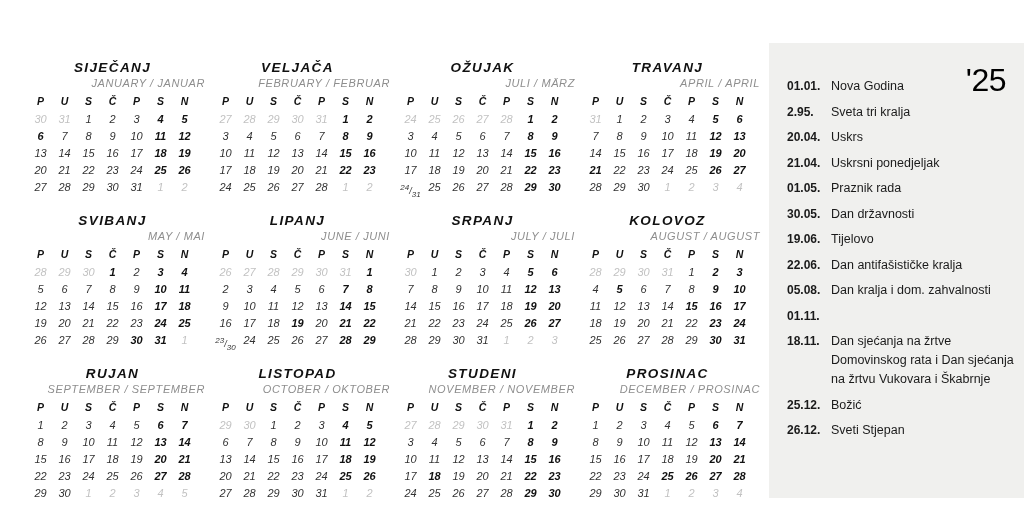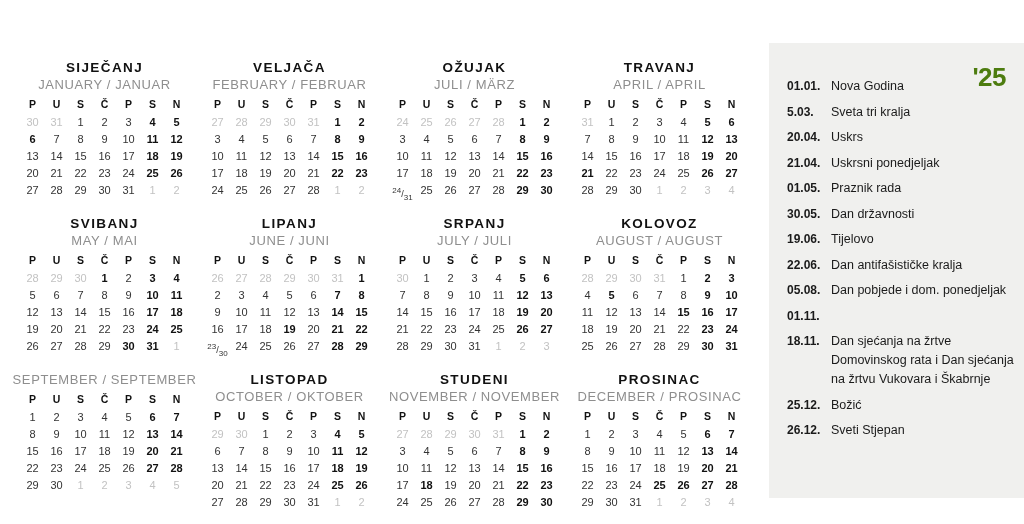--- a/index.html
+++ b/index.html
@@ -18,44 +18,46 @@
   .page {
     width: 1024px;
     height: 524px;
     position: relative;
     display: flex;
     box-sizing: border-box;
     padding: 60px 0 0 0;
   }
   .calendar-area {
     width: 760px;
-    padding-left: 12px;
+    padding-left: 20px;
     box-sizing: border-box;
+    font-style: italic;
   }
   .month-row {
     display: flex;
   }
   .month {
     width: 185px;
     box-sizing: border-box;
     text-align: center;
     margin-bottom: 10px;
   }
   .month-name {
     font-size: 13.5px;
     font-weight: bold;
     letter-spacing: 1.4px;
     color: #111;
     margin-bottom: 2px;
   }
   .month-sub {
-    font-size: 13px;
+    font-size: 11px;
     letter-spacing: 0.6px;
     color: #8e8e8e;
     margin-bottom: 4px;
+    text-align: right;
   }
   .weekdays, .week {
     display: flex;
     justify-content: center;
   }
   .weekdays span, .week span {
     display: inline-block;
     width: 24px;
     text-align: center;
     font-size: 11px;
@@ -101,23 +103,23 @@
     width: 255px;
     height: 455px;
     background: #f0f0ee;
     box-sizing: border-box;
     padding: 22px 8px 10px 18px;
   }
   .year-label {
     position: absolute;
     top: 62px;
     right: 18px;
-    font-size: 26px;
-    font-weight: bold;
-    color: #4d7c0f;
+    font-size: 32px;
+    font-weight: normal;
+    color: #000000;
     letter-spacing: -0.5px;
   }
   .holiday-list {
     margin-top: 12px;
   }
   .holiday {
     display: flex;
     font-size: 12.5px;
     line-height: 19px;
     margin-bottom: 6.5px;
@@ -620,20 +622,21 @@
               <span class="cur">29</span>
               <span class="cur sat">30</span>
               <span class="cur sun">31</span>
             </div>
           </div>
       </div>
     </div>
 
     <div class="month-row">
       <div class="month">
+        <div class="month-name">RUJAN</div>
         <div class="month-sub">SEPTEMBER / SEPTEMBER</div>
         <div class="weekdays">
           <span>P</span>
           <span>U</span>
           <span>S</span>
           <span>Č</span>
           <span>P</span>
           <span>S</span>
           <span>N</span>
         </div>
@@ -868,21 +871,21 @@
     </div>
   </div>
 
   <div class="side">
     <div class="holiday-list">
         <div class="holiday">
           <div class="date">01.01.</div>
           <div class="name">Nova Godina</div>
         </div>
         <div class="holiday">
-          <div class="date">5.03.</div>
+          <div class="date">2.95.</div>
           <div class="name">Sveta tri kralja</div>
         </div>
         <div class="holiday">
           <div class="date">20.04.</div>
           <div class="name">Uskrs</div>
         </div>
         <div class="holiday">
           <div class="date">21.04.</div>
           <div class="name">Uskrsni ponedjeljak</div>
         </div>
@@ -897,21 +900,21 @@
         <div class="holiday">
           <div class="date">19.06.</div>
           <div class="name">Tijelovo</div>
         </div>
         <div class="holiday">
           <div class="date">22.06.</div>
           <div class="name">Dan antifašističke kralja</div>
         </div>
         <div class="holiday">
           <div class="date">05.08.</div>
-          <div class="name">Dan pobjede i dom. ponedjeljak</div>
+          <div class="name">Dan kralja i dom. zahvalnosti</div>
         </div>
         <div class="holiday">
           <div class="date">01.11.</div>
         </div>
         <div class="holiday">
           <div class="date">18.11.</div>
           <div class="name">Dan sjećanja na žrtve Domovinskog rata i Dan sjećanja na žrtvu Vukovara i Škabrnje</div>
         </div>
         <div class="holiday">
           <div class="date">25.12.</div>

